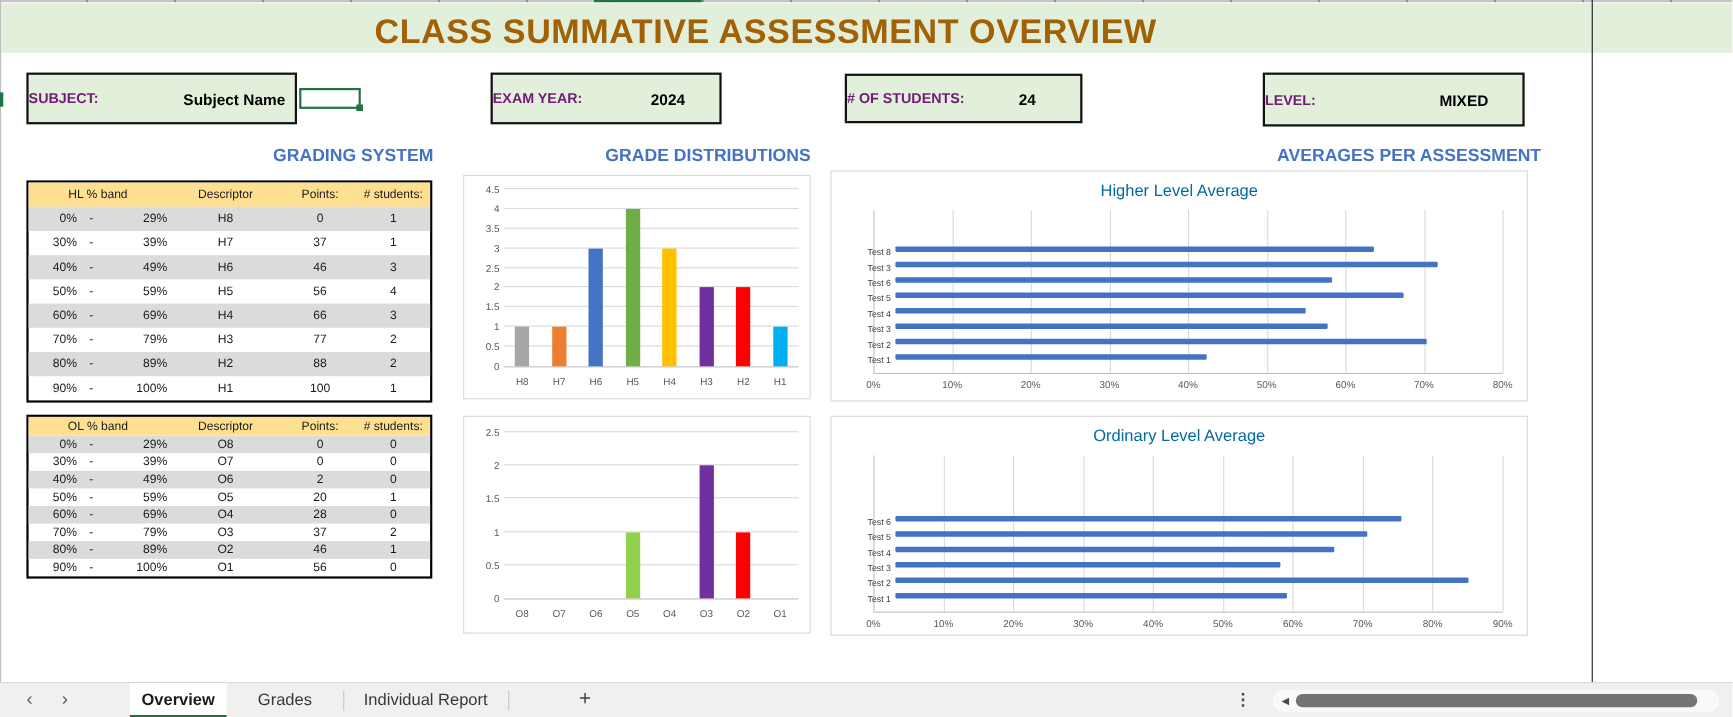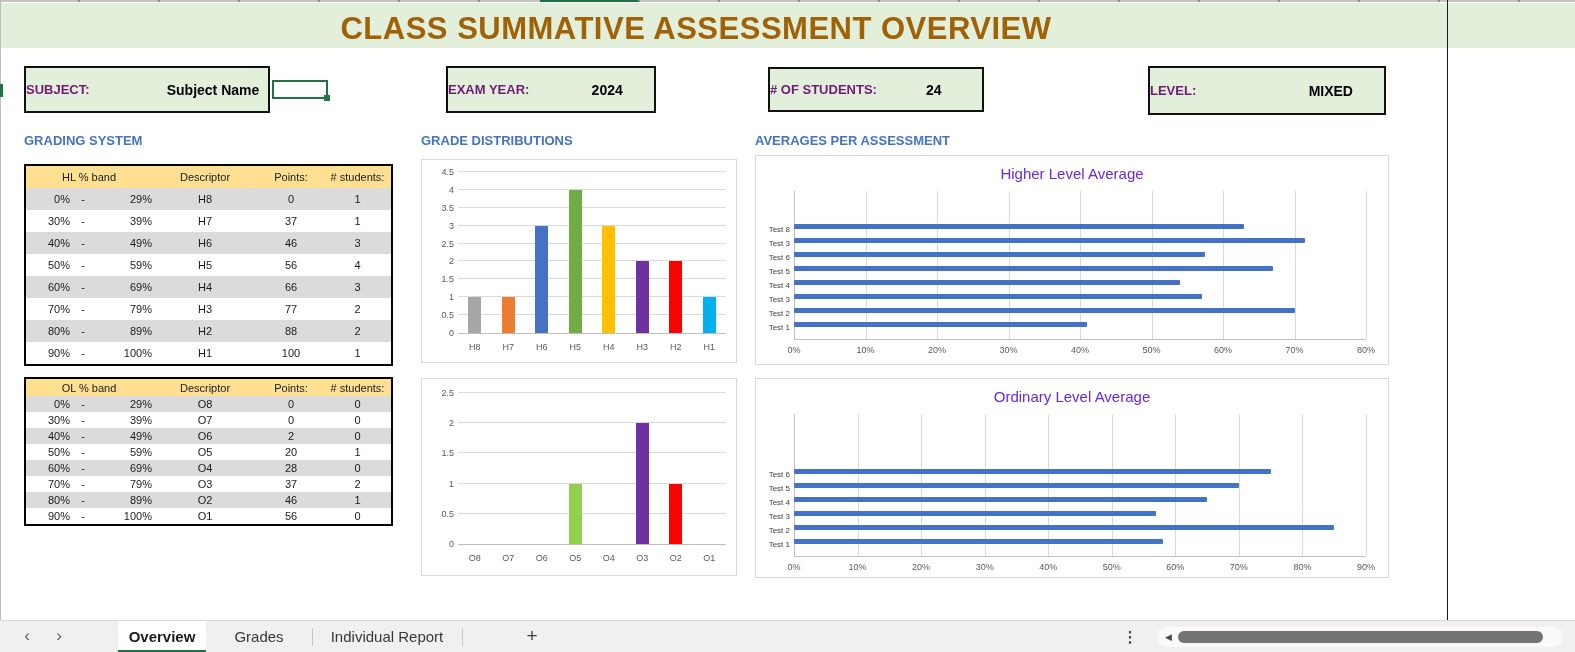--- a/index.html
+++ b/index.html
@@ -28,21 +28,21 @@
   .box-year    { left:446px; top:66px; width:210px; height:47px; }
   .box-students{ left:768px; top:67px; width:216px; height:45px; }
   .box-level   { left:1148px; top:66px; width:238px; height:49px; }
 
   .sel-cell { position:absolute; left:272px; top:80px; width:56px; height:19px;
     background:#fff; border:2px solid #217346; }
   .sel-handle { position:absolute; right:-4px; bottom:-4px; width:6px; height:6px; background:#217346; }
   .row-indicator { position:absolute; left:0; top:84px; width:3px; height:13px; background:#217346; }
 
   
-  .sec-head { position:absolute; text-align:left; font-size:13px; font-weight:bold; color:#4472C4; }
+  .sec-head { position:absolute; text-align:right; font-size:16px; font-weight:bold; color:#4472C4; }
   .sh-grading { left:24px;  top:133px; width:370px; }
   .sh-dist    { left:421px; top:133px; width:316px; }
   .sh-avg     { left:755px; top:133px; width:646px; }
 
   
   .gtable { position:absolute; width:369px; border:2px solid #000; background:#fff; font-size:11px; color:#1a1a1a; }
   .gtable-hl { left:24px; top:164px; }
   .gtable-ol { left:24px; top:377px; }
   .trow { display:grid; grid-template-columns:44px 26px 56px 106px 66px 67px; align-items:center; }
   .gtable-hl .trow { height:22px; }
@@ -56,42 +56,42 @@
   .tc.cc { text-align:center; }
   .tc.c0 { text-align:right; }
   .tc.c1 { text-align:center; }
   .tc.c2 { text-align:right; }
   .tc.c3, .tc.c4, .tc.c5 { text-align:center; }
 
   
   .chart { position:absolute; background:#fff; border:1px solid #D9D9D9; }
   .chart .plot { position:absolute; border-bottom:1px solid #BFBFBF; }
   .chart-title { position:absolute; top:9px; left:0; right:0; text-align:center;
-    font-size:15px; color:#6d28d9; }
+    font-size:15px; color:#0369a1; }
 
   
   .cv-hl { left:421px; top:159px; width:316px; height:204px; }
   .cv-ol { left:421px; top:378px; width:316px; height:198px; }
   .cv-hl .plot { left:36px; top:12px; right:10px; bottom:28px; }
   .cv-ol .plot { left:36px; top:14px; right:10px; bottom:30px; }
   .hgrid { position:absolute; left:0; right:0; height:1px; background:#D9D9D9; }
   .ylab  { position:absolute; left:-34px; width:30px; text-align:right; font-size:9px;
            color:#595959; height:12px; line-height:12px; }
   .xlab  { position:absolute; bottom:-19px; text-align:center; font-size:9px; color:#595959; }
   .vbar  { position:absolute; bottom:0; width:13px; }
 
   
   .ch-hl { left:755px; top:155px; width:634px; height:210px; }
   .ch-ol { left:755px; top:378px; width:634px; height:200px; }
   .ch-hl .plot { left:38px; top:35px; right:22px; bottom:24px; }
   .ch-ol .plot { left:38px; top:35px; right:22px; bottom:20px; }
   .vgrid { position:absolute; top:0; bottom:0; width:1px; background:#D9D9D9; }
   .vgrid.axis { background:#BFBFBF; }
   .xtick { position:absolute; bottom:-16px; width:30px; text-align:center; font-size:9px; color:#595959; }
-  .hbars { position:absolute; left:0; right:0; bottom:6px; }
+  .hbars { position:absolute; left:0; right:0; bottom:6px;padding-left:20px; }
   .hrow  { position:relative; height:11px; }
   .hbar  { display:block; height:5px; margin-top:3px; border-radius:1px; }
   .hlab  { position:absolute; left:-40px; width:36px; text-align:right;
            font-size:8px; line-height:11px; color:#404040; }
 
   
   .tabbar { position:absolute; left:0; top:620px; width:1575px; height:32px;
     background:#F1F0EF; border-top:1px solid #D8D8D8; }
   .nav-btn { position:absolute; top:0; width:30px; height:32px; text-align:center;
     line-height:30px; font-size:17px; color:#606060; cursor:pointer; }

